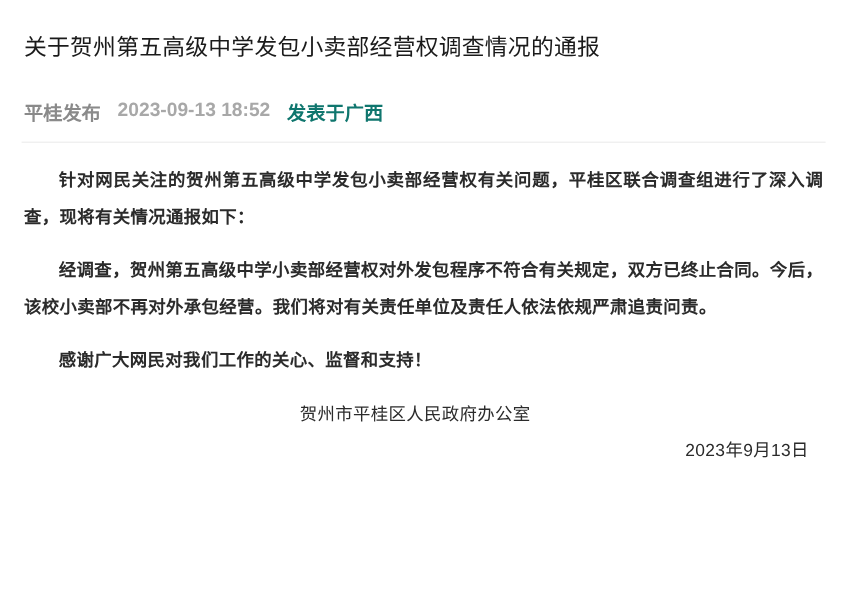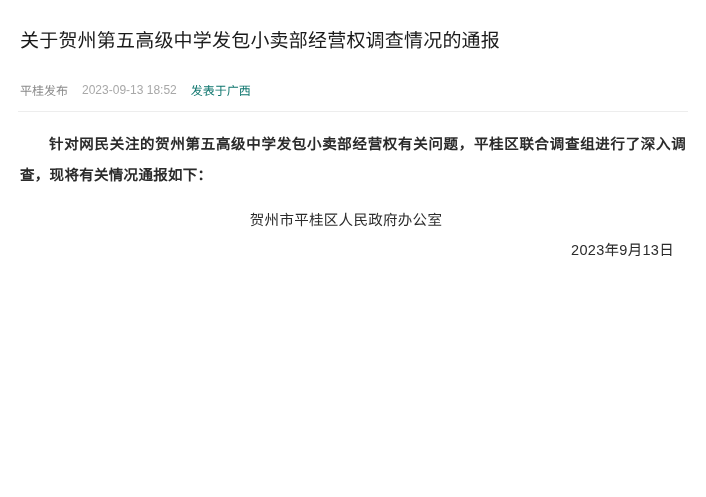--- a/index.html
+++ b/index.html
@@ -30,22 +30,23 @@
     letter-spacing: 0.2px;
     padding-top: 14px;
     padding-left: 2px;
   }
   .meta-row {
     display: flex;
     align-items: center;
     gap: 14px;
     padding-top: 14px;
     padding-left: 2px;
-    font-size: 12px;
+    font-size: 16px;
     color: #999999;
+    font-weight: bold;
   }
   .meta-source {
     color: #8a8a8a;
   }
   .meta-time {
     color: #a8a8a8;
   }
   .meta-location {
     color: #0f766e;
   }
@@ -95,19 +96,21 @@
   <div class="meta-row">
     <span class="meta-source">平桂发布</span>
     <span class="meta-time">2023-09-13 18:52</span>
     <span class="meta-location">发表于广西</span>
   </div>
 
   <div class="divider"></div>
 
   <div class="body-copy">
     <p>针对网民关注的贺州第五高级中学发包小卖部经营权有关问题，平桂区联合调查组进行了深入调查，现将有关情况通报如下：</p>
+    <p>经调查，贺州第五高级中学小卖部经营权对外发包程序不符合有关规定，双方已终止合同。今后，该校小卖部不再对外承包经营。我们将对有关责任单位及责任人依法依规严肃追责问责。</p>
+    <p>感谢广大网民对我们工作的关心、监督和支持！</p>
   </div>
 
   <div class="signature">贺州市平桂区人民政府办公室</div>
 
   <div class="sign-date">2023年9月13日</div>
 
 </div>
 
 </body></html>

